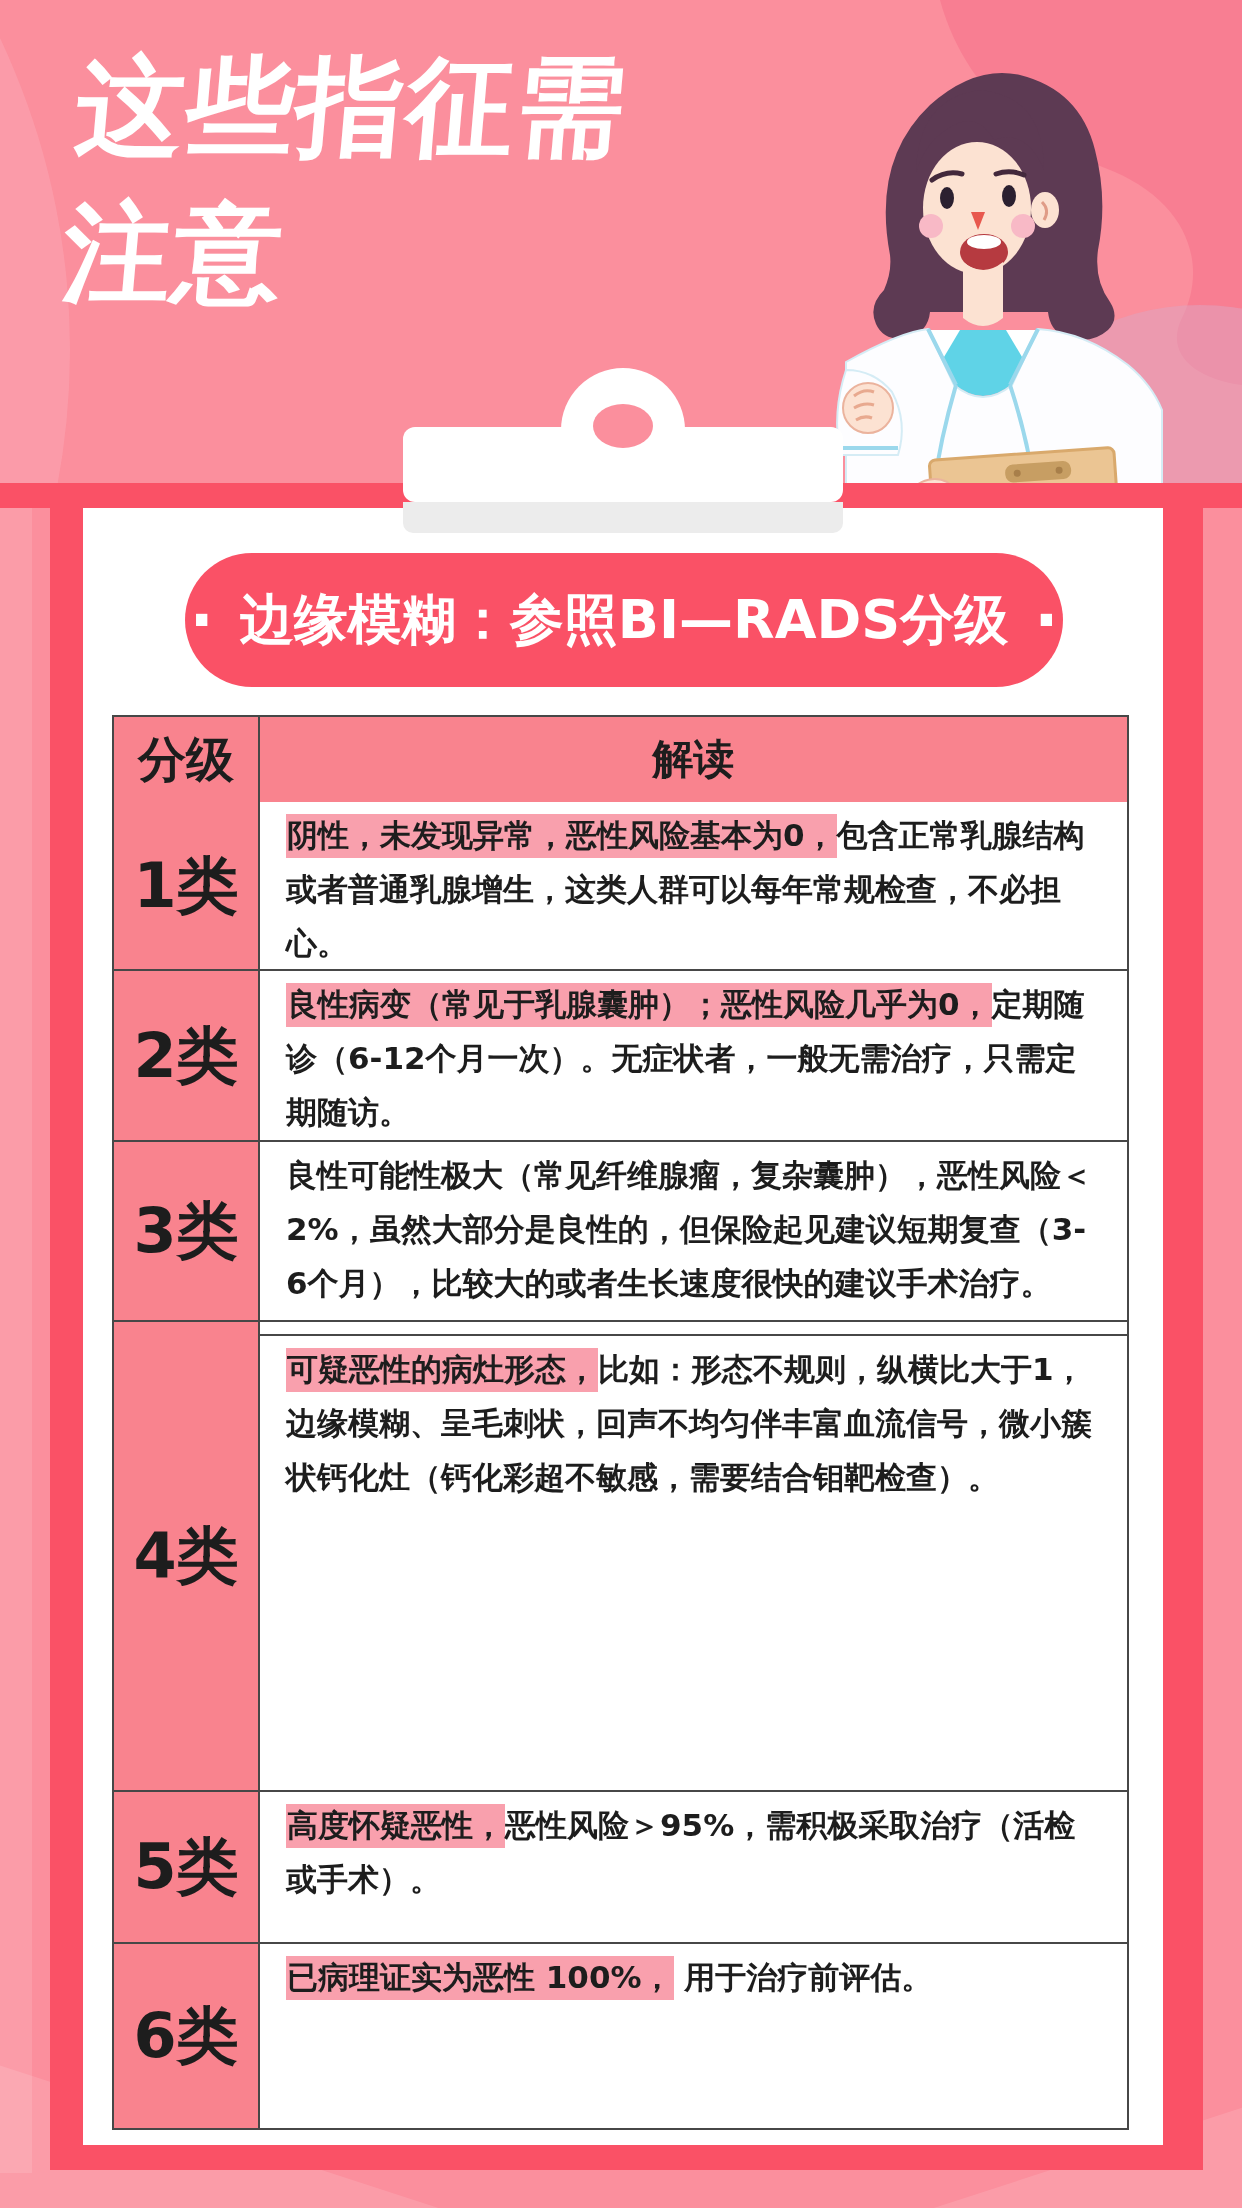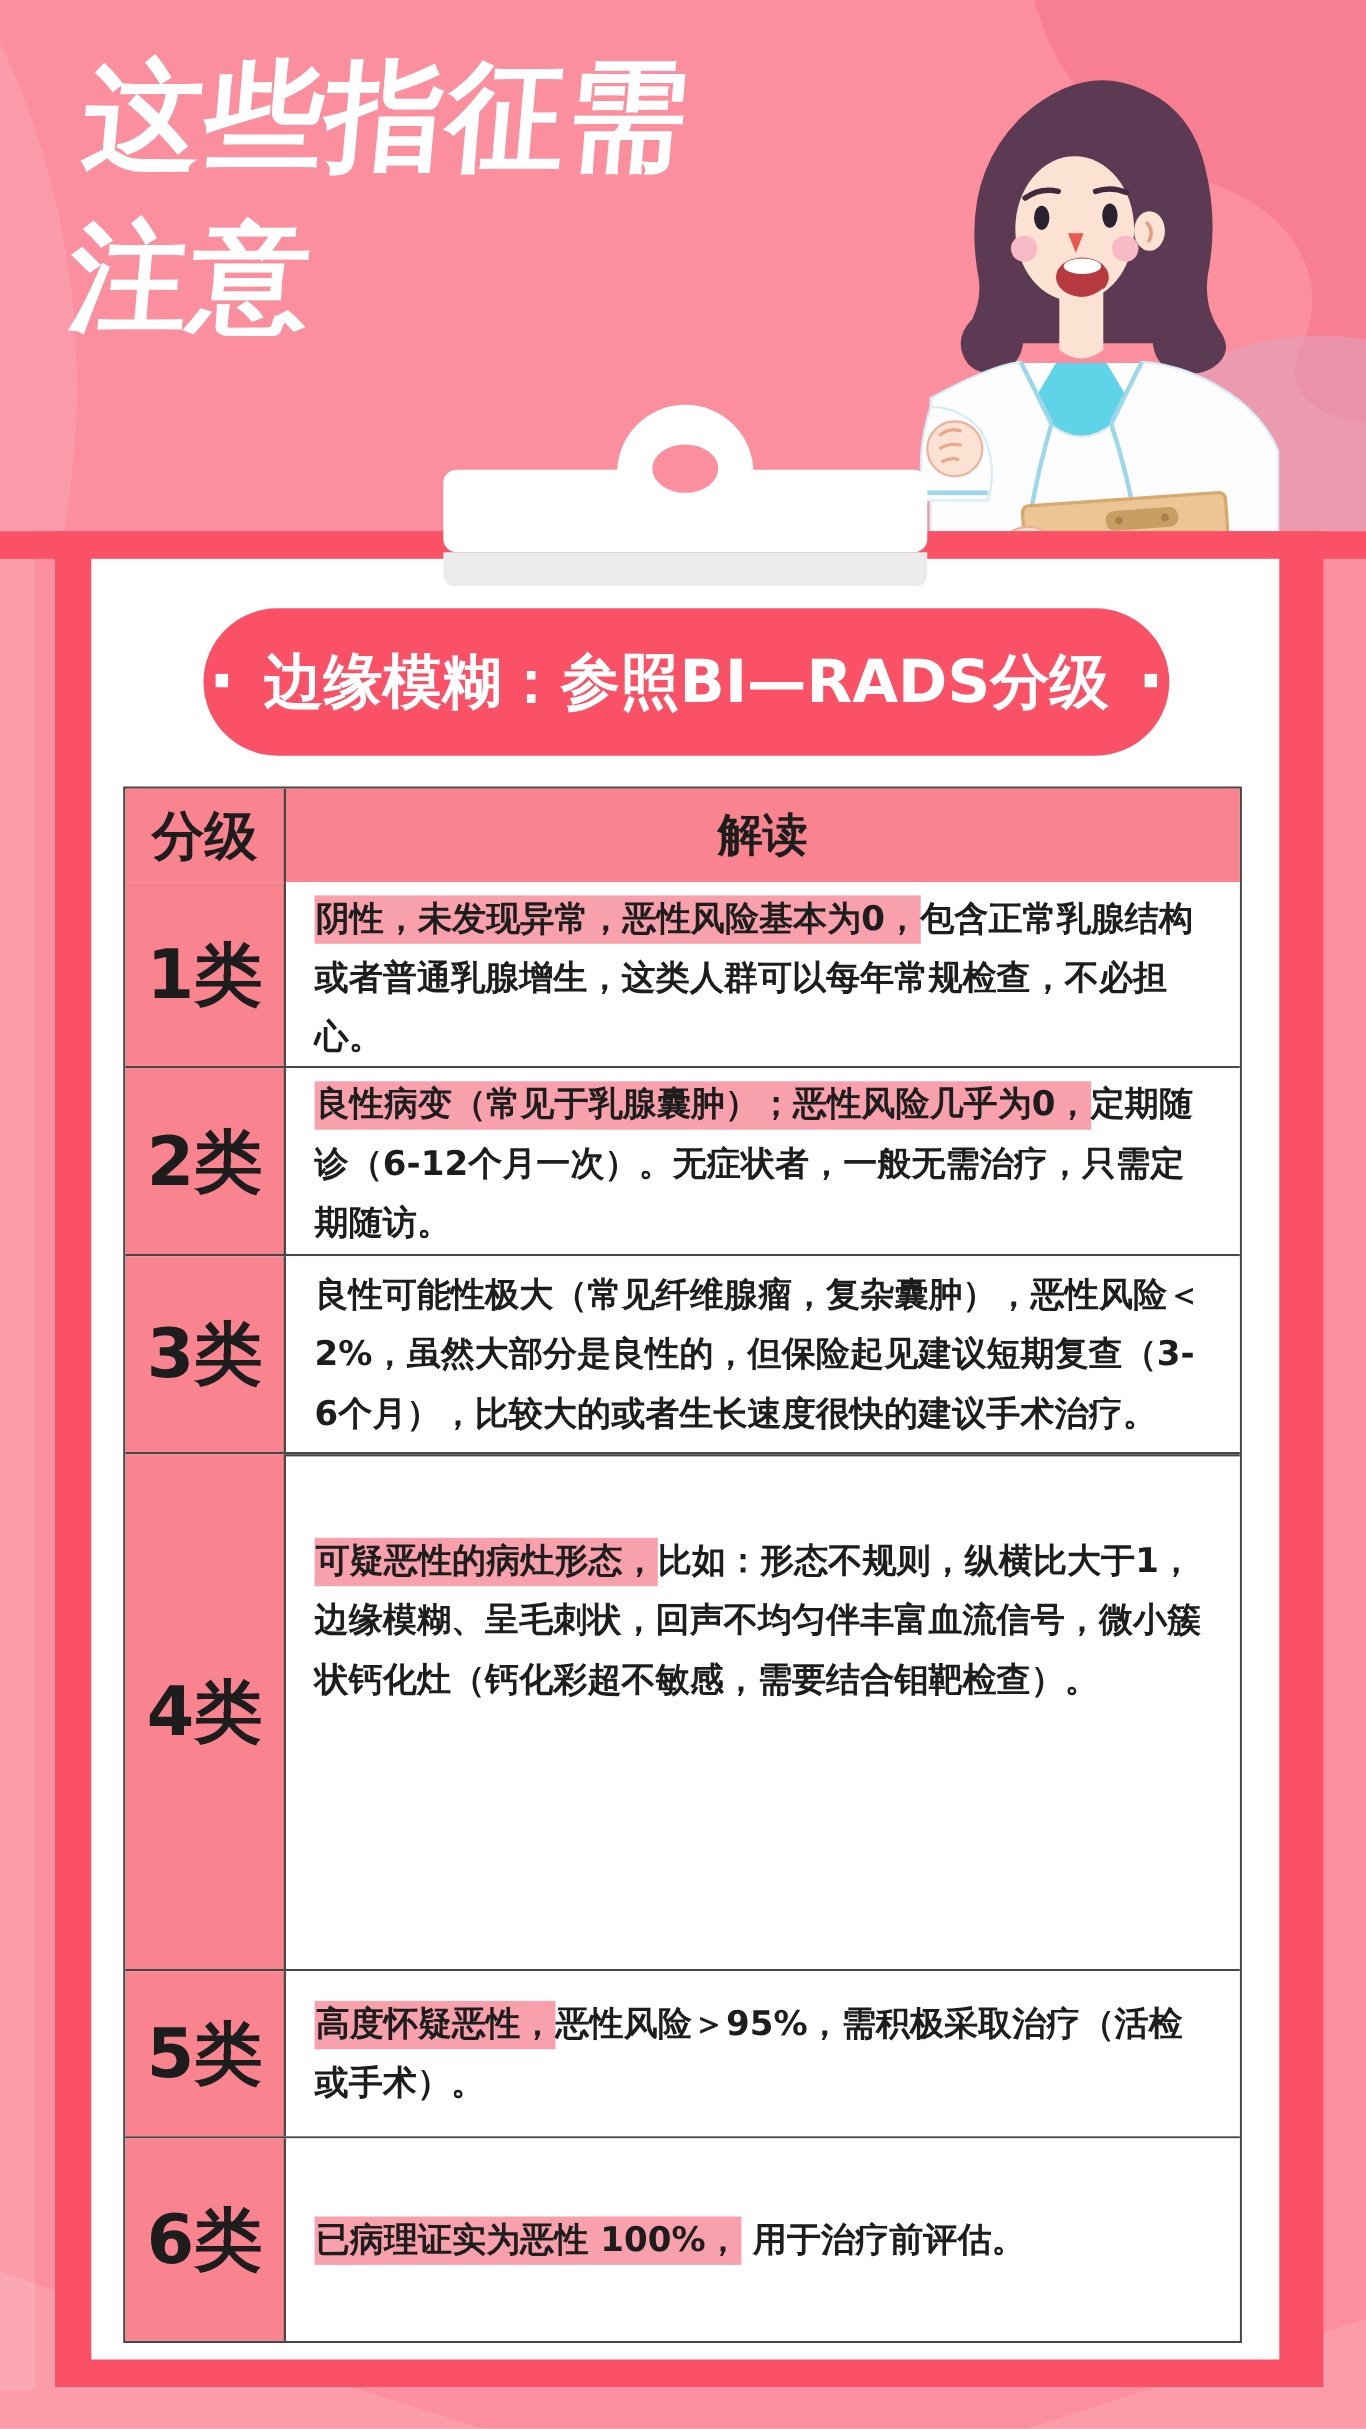--- a/index.html
+++ b/index.html
@@ -54,26 +54,26 @@
     display:flex;align-items:center;justify-content:center;box-sizing:border-box;
     font-size:62px;font-weight:800;
   }
   .th-row .td-label{font-size:48px;}
   .td-head{
     flex:1;background:var(--cell);display:flex;align-items:center;justify-content:center;
     font-size:41px;font-weight:700;
   }
   .td-body{flex:1;display:flex;flex-direction:column;box-sizing:border-box;background:#fff;}
   .part{
-    flex:1;display:flex;flex-direction:column;justify-content:center;
+    flex:1;display:flex;flex-direction:column;
     padding:6px 33px 6px 26px;box-sizing:border-box;
     font-size:31px;line-height:54px;font-weight:700;
   }
   .row-4 .part:first-child{flex:none;height:300px;}
-  .row-4 .part-split{flex:none;height:168px;border-top:2px solid var(--line);}
+  .row-4 .part-split{flex:none;height:168px;border-top:2px solid var(--line);margin-top:12px;}
   mark{background:var(--hl);color:inherit;padding:3px 1px 5px;}
   
   .deco{position:absolute;background:rgba(255,255,255,0.12);}
   .deco-left{left:-18px;top:483px;width:50px;height:1690px;}
   .deco-bl{left:-90px;top:2128px;width:520px;height:280px;transform:rotate(18deg);}
   .deco-br{left:920px;top:2120px;width:620px;height:320px;transform:rotate(-18deg);}
 </style>
 </head>
 <body>
 

